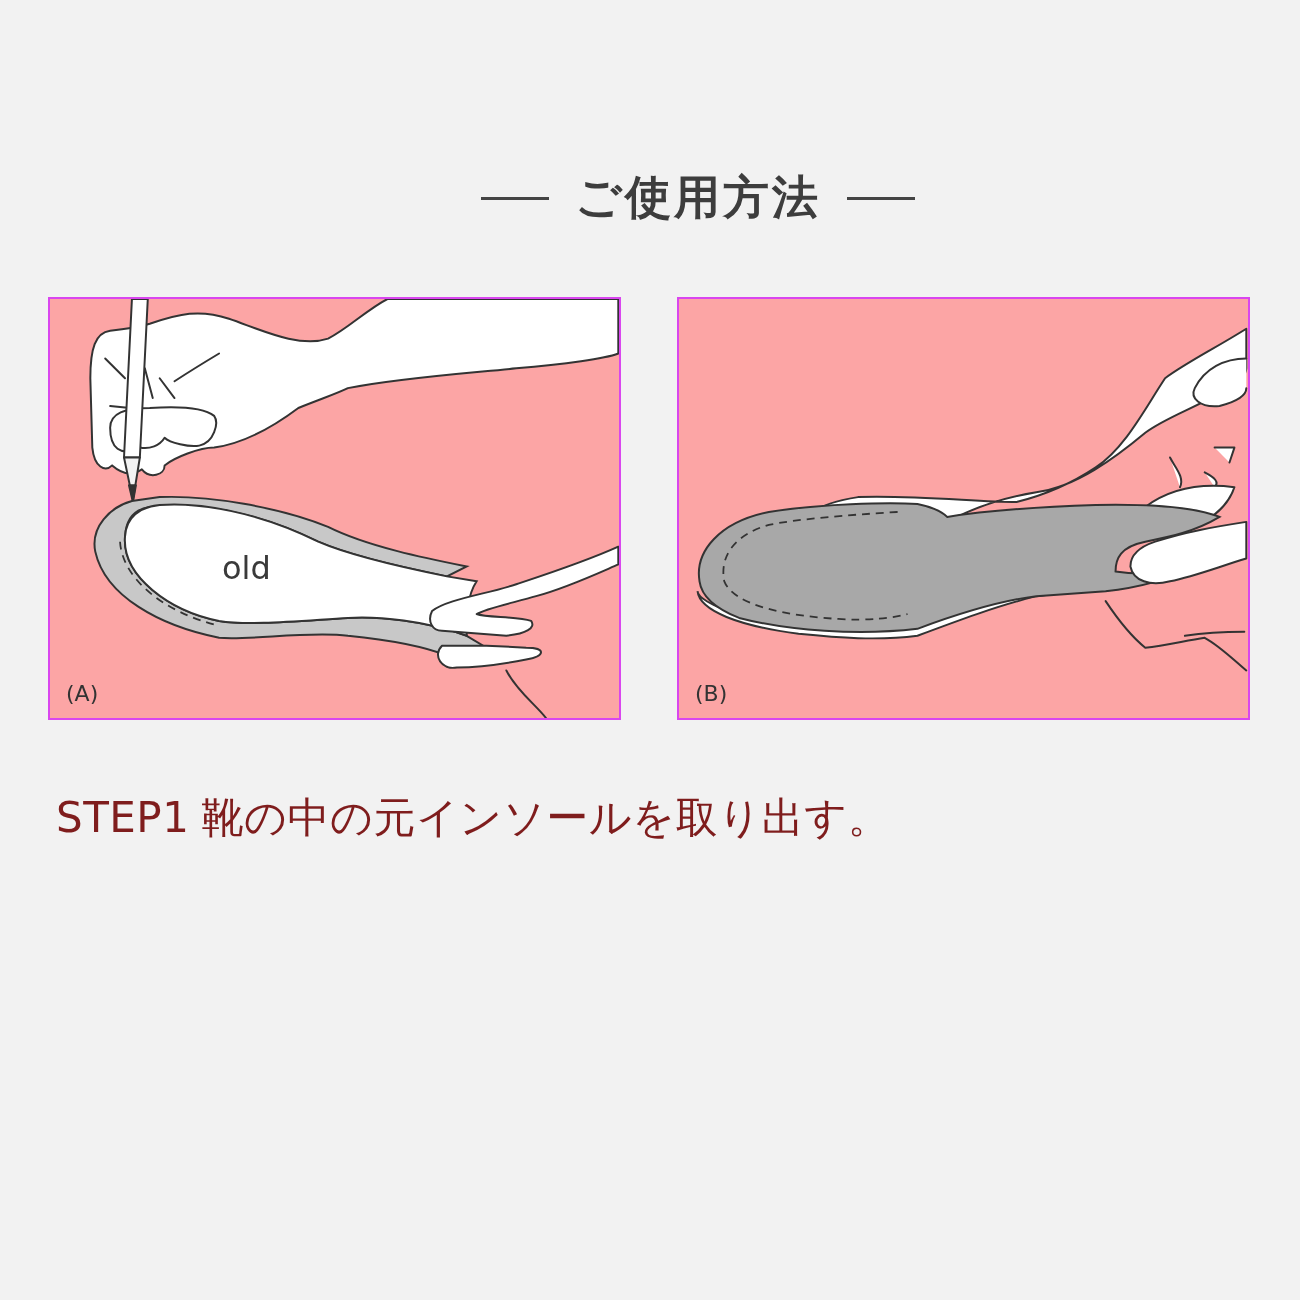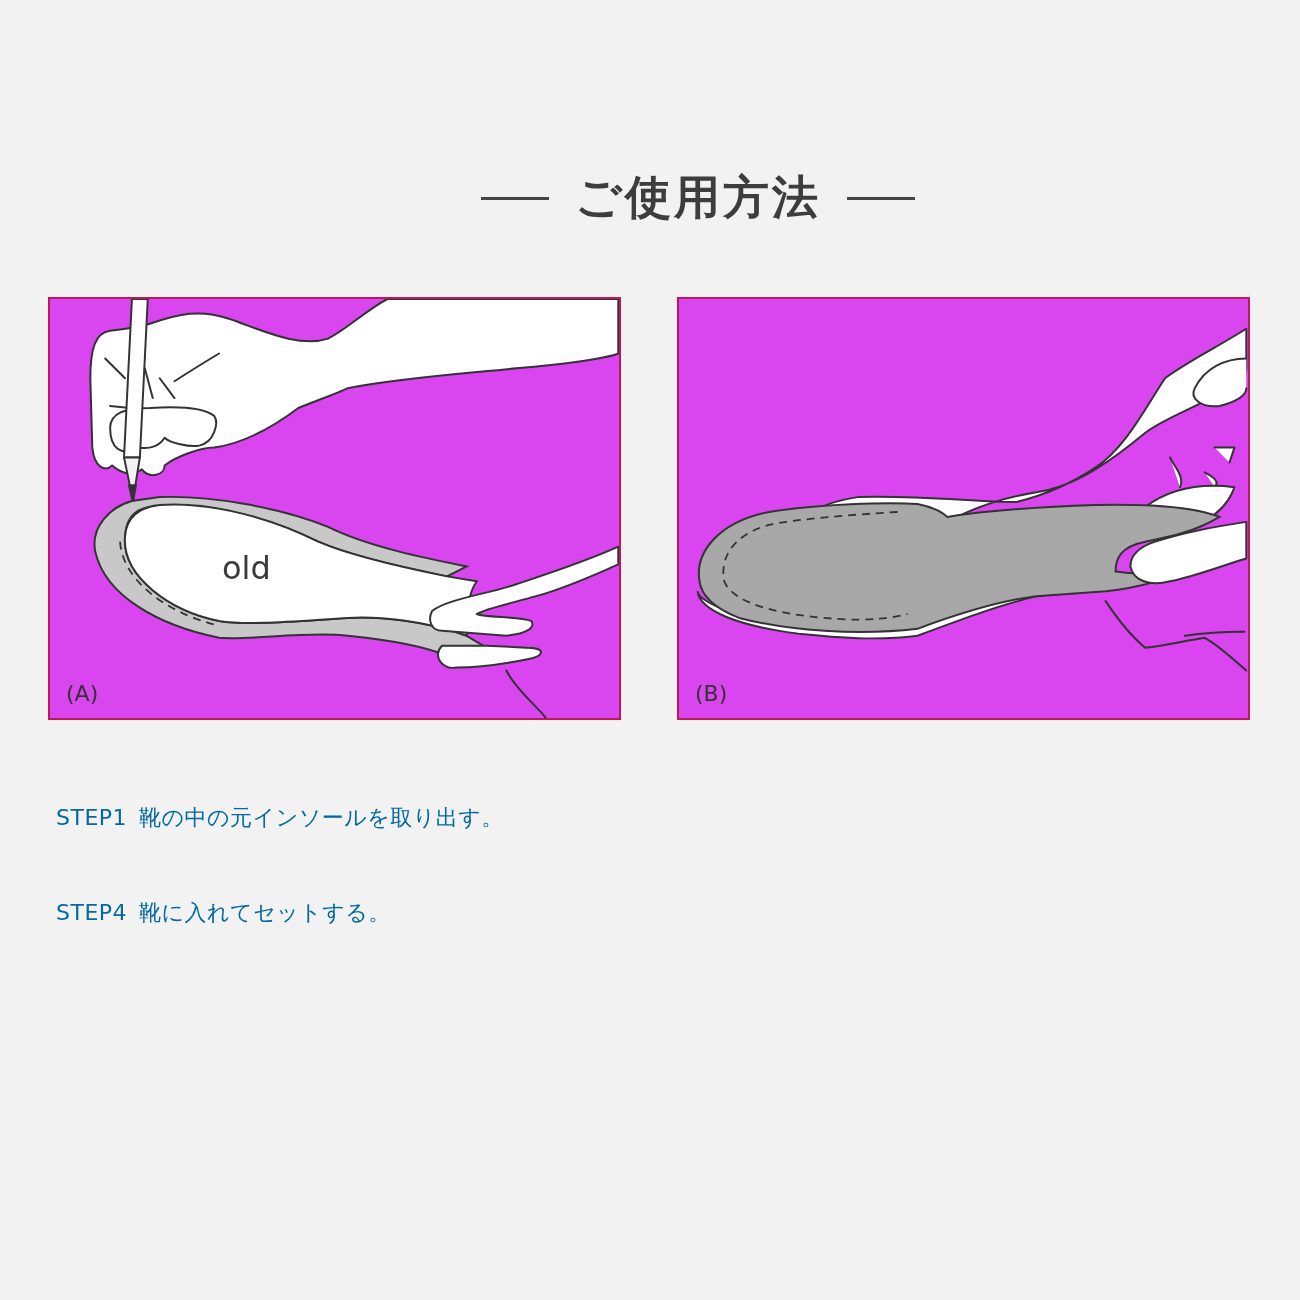--- a/index.html
+++ b/index.html
@@ -36,22 +36,22 @@
       font-weight: bold;
       color: #3d3d3d;
       margin: 0 26px;
       letter-spacing: 3px;
     }
     .panel {
       position: absolute;
       top: 297px;
       width: 573px;
       height: 423px;
-      background: #d946ef;
-      border: 2px solid #be185d;
+      background: #fca5a5;
+      border: 2px solid #d946ef;
       box-sizing: border-box;
       overflow: hidden;
     }
     .panel-a { left: 48px; }
     .panel-b { left: 677px; }
     .panel svg {
       position: absolute;
       left: 0; top: 0;
       width: 100%;
       height: 100%;
@@ -74,22 +74,22 @@
     }
     .steps {
       position: absolute;
       left: 56px;
       top: 790px;
       width: 1220px;
     }
     .step {
       height: 95px;
       line-height: 56px;
-      font-size: 22px;
-      color: #0369a1;
+      font-size: 42px;
+      color: #7f1d1d;
       white-space: nowrap;
       letter-spacing: 0.5px;
     }
     .step-num { margin-right: 12px; }
   </style>
 </head>
 <body>
 
 <div class="title-row">
   <span class="title-line"></span>
@@ -152,16 +152,13 @@
       <path d="M510 340 C530 337 550 336 570 336" fill="none"></path>
     </g>
   </svg>
   <span class="panel-label">(B)</span>
 </div>
 
 <div class="steps">
   <div class="step">
     <span class="step-num">STEP1</span><span>靴の中の元インソールを取り出す。</span>
   </div>
-  <div class="step">
-    <span class="step-num">STEP4</span><span>靴に入れてセットする。</span>
-  </div>
 </div>
 
 </body></html>

